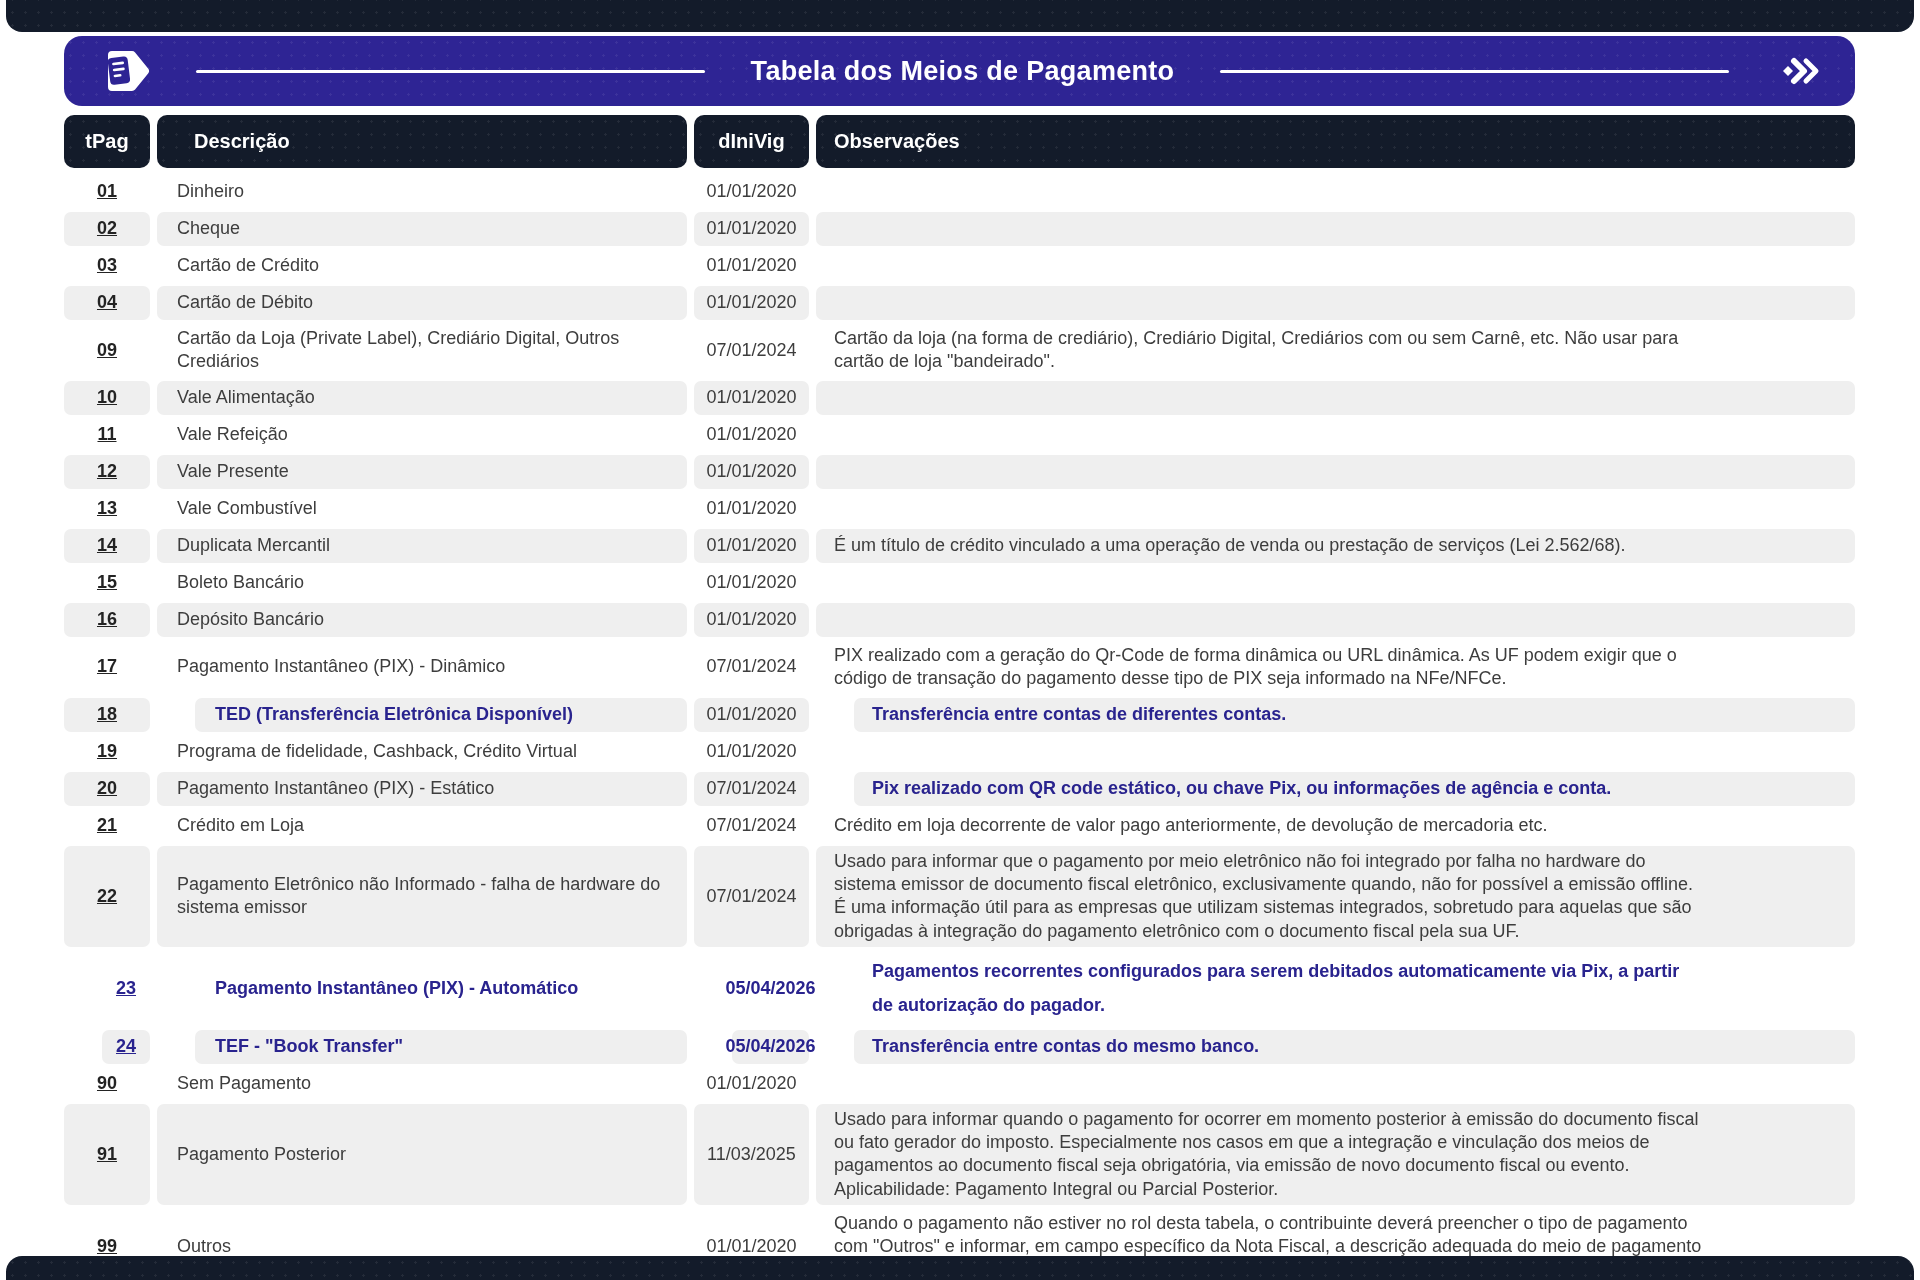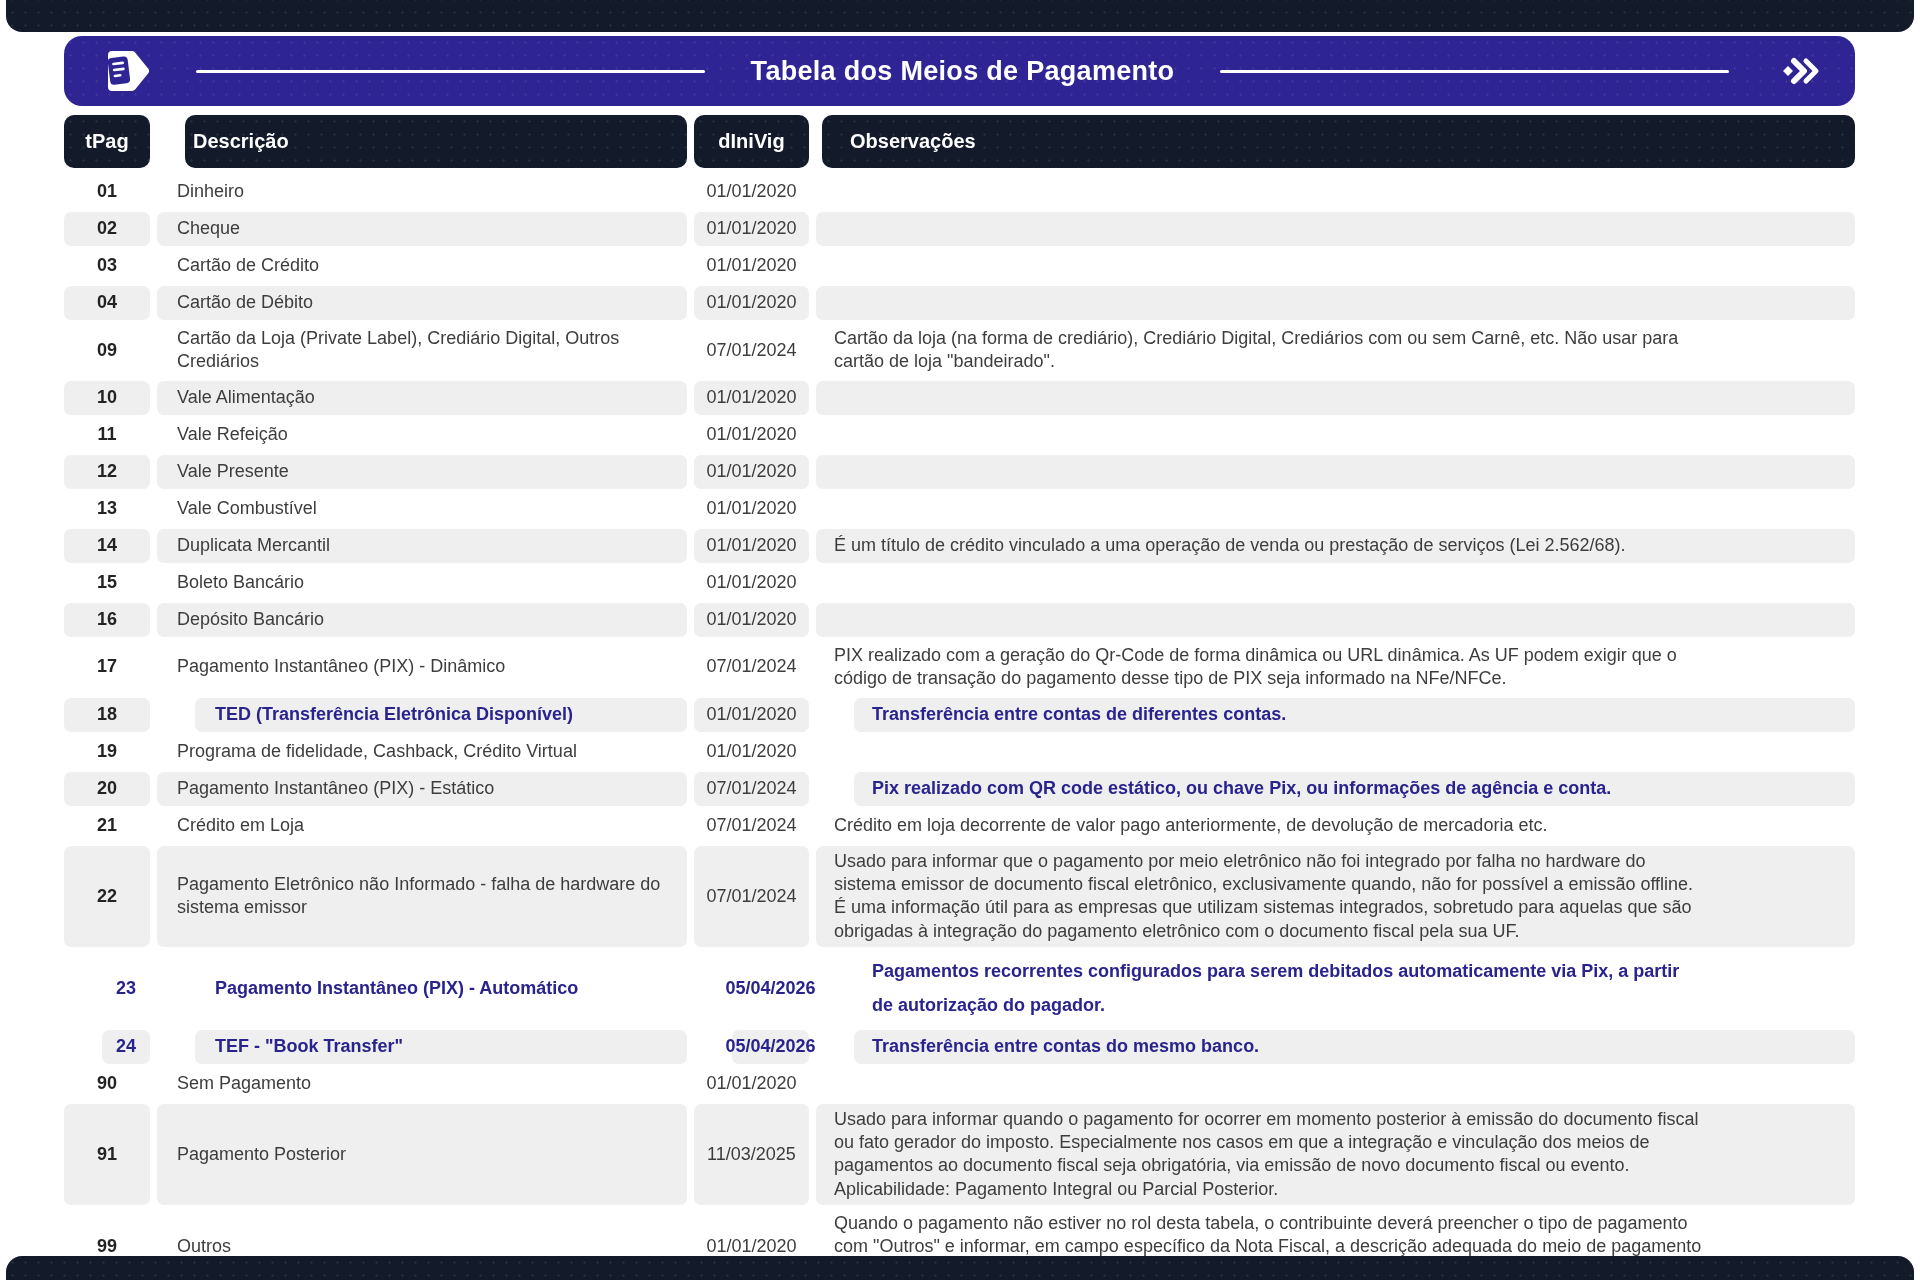--- a/index.html
+++ b/index.html
@@ -78,39 +78,40 @@
     border-radius: 10px;
     height: 53px;
     display: flex;
     align-items: center;
     color: #ffffff;
     font-weight: bold;
     font-size: 20px;
   }
   .th.c-code  { justify-content: center; }
   .th.c-date  { justify-content: center; }
-  .th.c-desc  { padding-left: 8px; margin-left: 28px; }
-  .th.c-obs   { padding-left: 28px; margin-left: 6px; }
+  .th.c-desc  { padding-left: 37px; }
+  .th.c-obs   { padding-left: 18px; }
 
   .row { margin-bottom: 3px; }
   .cell {
     display: flex;
     align-items: center;
     font-size: 18px;
     color: var(--text);
     line-height: 1.3;
     padding: 4px 0;
     border-radius: 7px;
     min-height: 26px;
   }
   .row.stripe .cell { background: var(--stripe); }
   .cell.code {
     justify-content: center;
     font-weight: bold;
     color: #232323;
+    text-decoration: underline;
   }
   .cell.desc { padding-left: 20px; padding-right: 10px; }
   .cell.date { justify-content: center; }
   .cell.obs  { padding-left: 18px; padding-right: 150px; }
   .cell.hl   { color: var(--hl); font-weight: bold; margin-left: 38px; }
   .row.spaced .cell.obs { line-height: 1.9; }
 </style>
 </head>
 <body>
 

